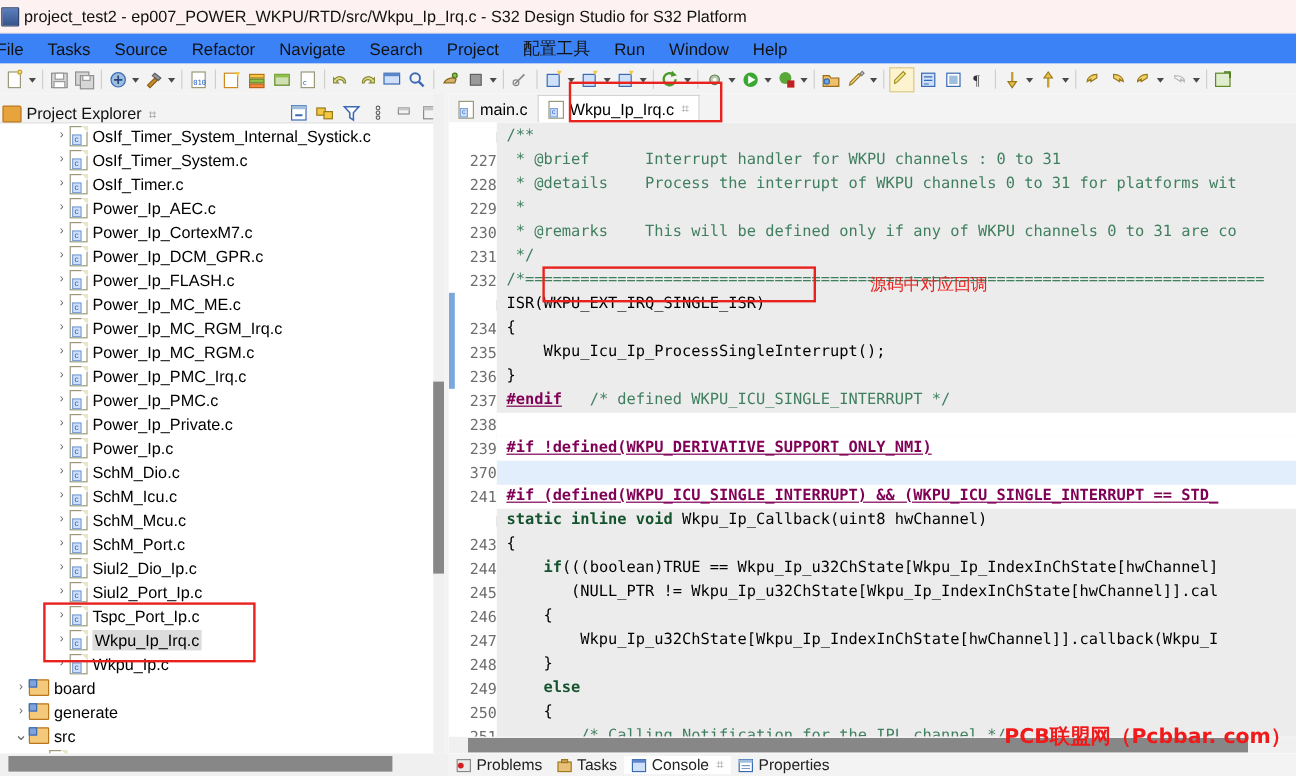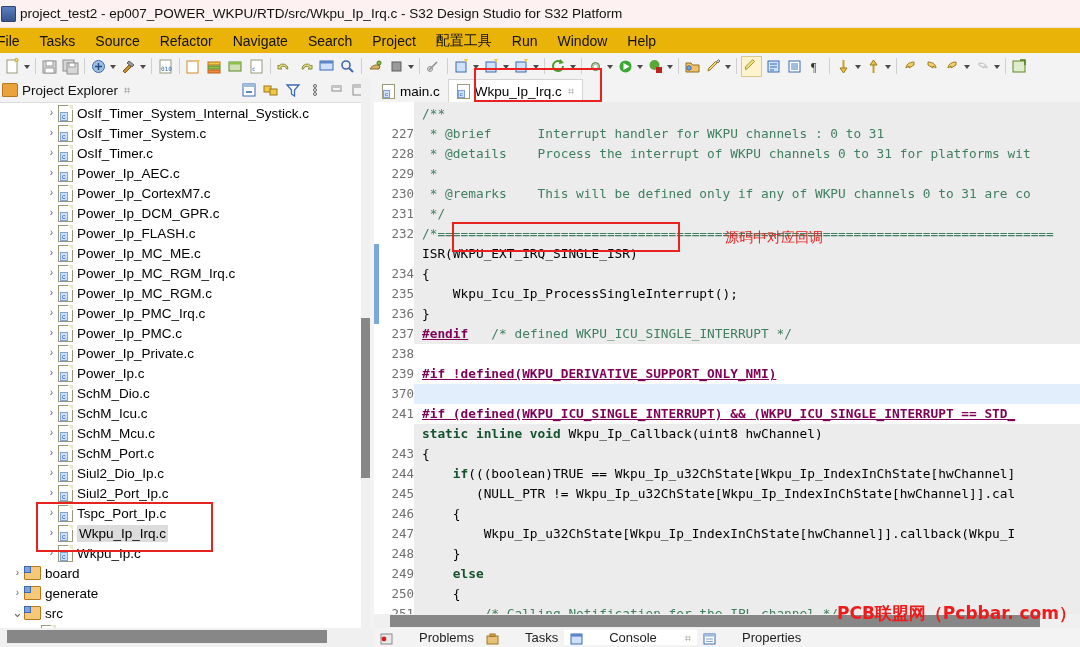--- a/index.html
+++ b/index.html
@@ -14,21 +14,21 @@
     height:27px;background:#fdf1f1;display:flex;align-items:center;
     border-bottom:1px solid #f0e2e2;
   }
   #titlebar .appicon{
     width:13px;height:14px;margin-left:1px;margin-right:4px;flex:none;
     background:linear-gradient(#5b7fbf,#37548c);border:1px solid #2d4470;border-radius:1px;
   }
   #titlebar .ttl{font-size:13.5px;color:#111;white-space:nowrap;}
   
   #menubar{
-    height:25px;background:#eab308;display:flex;align-items:center;
+    height:25px;background:#3b82f6;display:flex;align-items:center;
     padding-left:0px;
   }
   #menubar .mi{
     padding:2px 10px;font-size:14px;color:#111;white-space:nowrap;cursor:default;
   }
   #menubar .mi:first-child{padding-left:0px;margin-left:-3px;}
   
   #toolbar{
     height:26px;background:#f3f3f3;border-bottom:1px solid #d7d7d7;
     display:flex;align-items:center;padding:0 2px;overflow:hidden;
@@ -39,21 +39,21 @@
     content:"";position:absolute;left:1px;top:8px;
     border-left:3.5px solid transparent;border-right:3.5px solid transparent;
     border-top:4px solid #4a4a4a;
   }
   .tbsep{width:1px;height:16px;background:#cfcfcf;margin:0 3px;flex:none;}
   
   #main{position:absolute;top:78px;left:0;right:0;bottom:19px;display:flex;}
   
   #left{width:370px;flex:none;background:#fff;position:relative;display:flex;flex-direction:column;}
   #leftHead{
-    height:24px;background:#f3f3f3;display:flex;align-items:center;
+    height:24px;background:#f3f3f3;display:flex;align-items:flex-end;
     border-bottom:1px solid #dcdcdc;
   }
   #leftHead .folderic{
     width:14px;height:12px;margin-left:2px;margin-right:4px;flex:none;
     background:#e8a33d;border:1px solid #b9761a;border-radius:1px 2px 1px 1px;
   }
   #leftHead .lbl{font-size:13.5px;color:#111;}
   #leftHead .xm{margin-left:6px;color:#8a8a8a;font-size:11px;}
   #leftHead .spacer{flex:1;}
   .hic{width:16px;height:16px;margin:0 3px;flex:none;position:relative;}
@@ -129,21 +129,21 @@
   .pp{color:#7f0055;font-weight:bold;text-decoration:underline;}
   .kw{color:#14532d;font-weight:bold;}
   .pl{color:#000;}
   #hscroll{height:14px;background:#f0f0f0;position:relative;}
   #hscroll .thumb{position:absolute;left:16px;top:1px;height:12px;width:650px;background:#878787;}
   
   #bottom{
     position:absolute;left:374px;right:0;bottom:0;height:19px;background:#f3f3f3;
     display:flex;align-items:center;overflow:hidden;
   }
-  .btab{display:flex;align-items:flex-end;padding:0 6px;font-size:13px;color:#222;white-space:nowrap;gap:22px;}
+  .btab{display:flex;align-items:center;padding:0 6px;font-size:13px;color:#222;white-space:nowrap;}
   .btab.act{background:#fff;}
   .bic{width:13px;height:12px;margin-right:4px;flex:none;position:relative;box-sizing:border-box;}
   #leftbottom{position:absolute;left:0;bottom:0;width:374px;height:19px;background:#f0f0f0;}
   #leftbottom .thumb{position:absolute;left:7px;top:2px;height:13px;width:320px;background:#878787;}
   
   .redbox{position:absolute;border:2px solid #e8221f;box-sizing:border-box;pointer-events:none;}
   .redtext{position:absolute;color:#e8221f;font-size:14px;font-family:"DejaVu Sans",sans-serif;white-space:nowrap;}
   
   #watermark{
     position:absolute;right:4px;bottom:22px;color:#f01a1a;font-size:17px;font-weight:bold;

